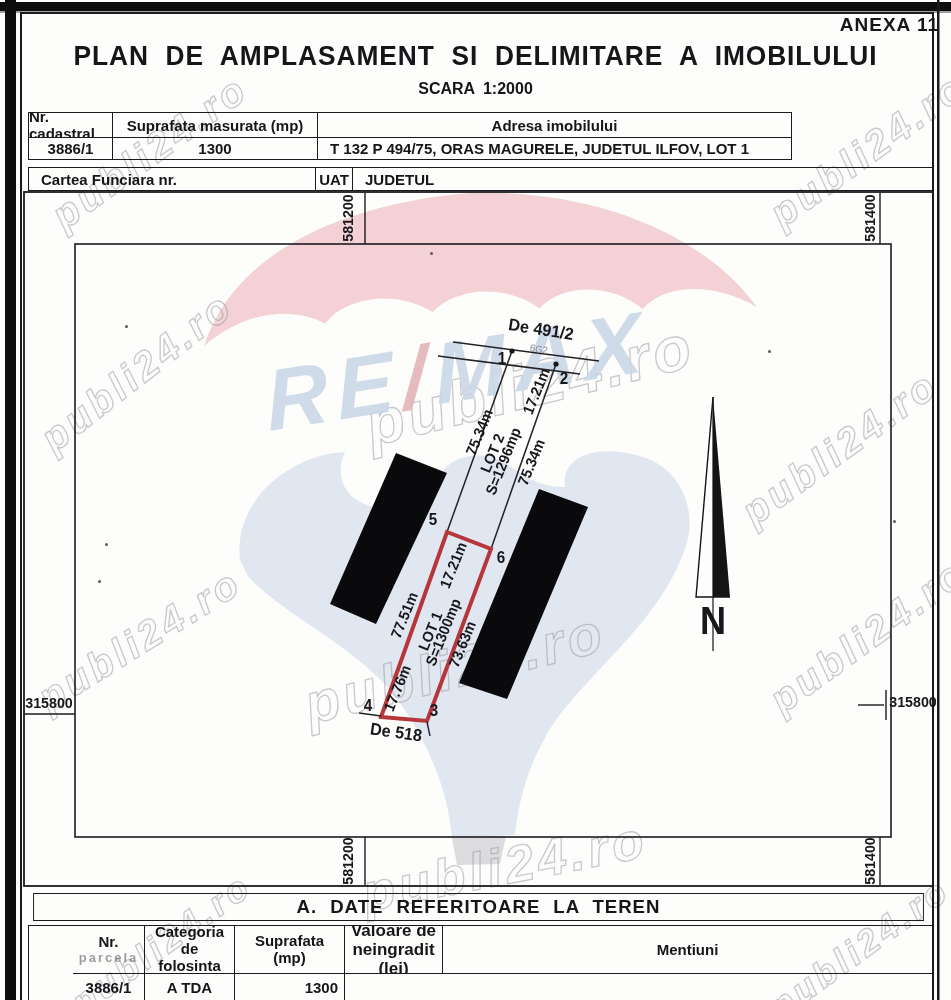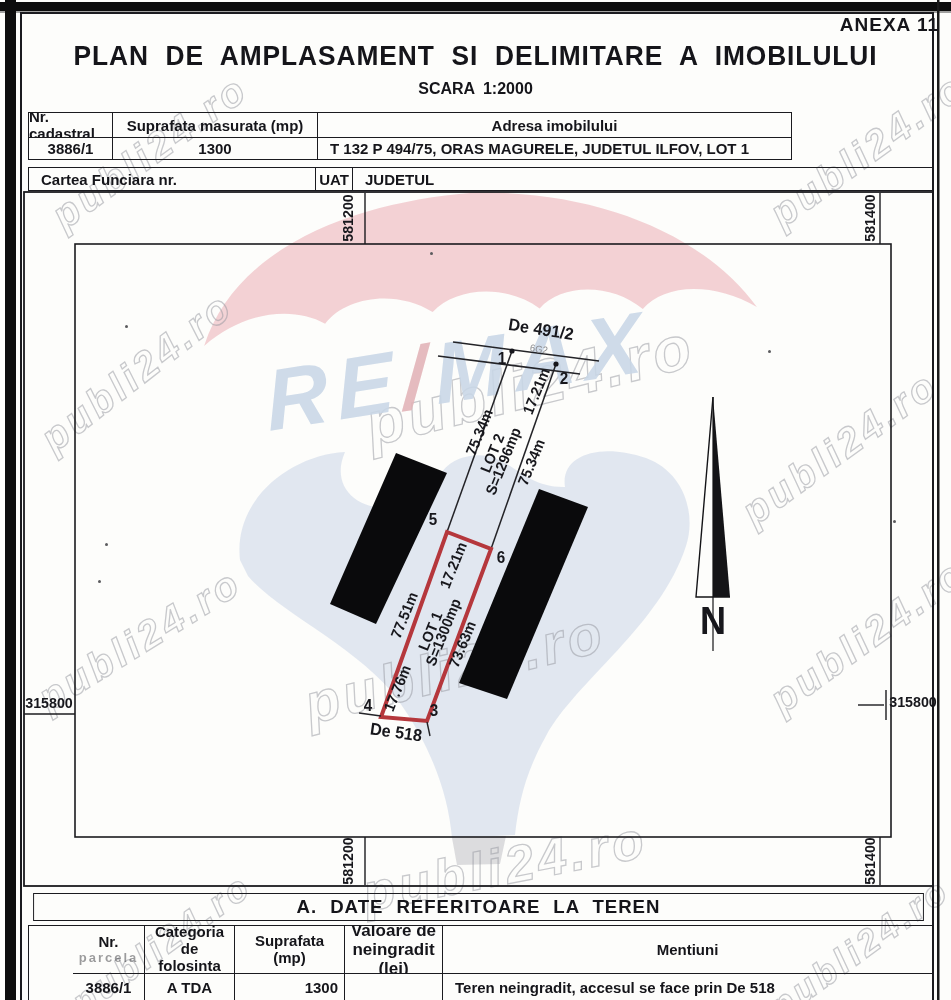--- a/index.html
+++ b/index.html
@@ -193,21 +193,20 @@
         <span>neingradit</span>
         <span>(lei)</span>
       </div>
       <div class="cell" style="flex:1;">Mentiuni</div>
     </div>
     <div style="display:flex;height:26px;" class="rowline">
       <div class="cell" style="width:72px;">3886/1</div>
       <div class="cell" style="width:90px;">A TDA</div>
       <div class="cell right" style="width:110px;">1300</div>
       <div class="cell" style="width:98px;"></div>
-      <div class="cell left" style="flex:1;">Teren neingradit, accesul se face prin De 518</div>
     </div>
   </div>
 
 <div class="speck" style="left: 125px; top: 325px; width: 3px; height: 3px;"></div>
     <div class="speck" style="left: 105px; top: 543px; width: 3px; height: 3px;"></div>
     <div class="speck" style="left: 98px; top: 580px; width: 3px; height: 3px;"></div>
     <div class="speck" style="left: 768px; top: 350px; width: 3px; height: 3px;"></div>
     <div class="speck" style="left: 430px; top: 252px; width: 3px; height: 3px;"></div>
     <div class="speck" style="left: 893px; top: 520px; width: 3px; height: 3px;"></div>
   </div>

